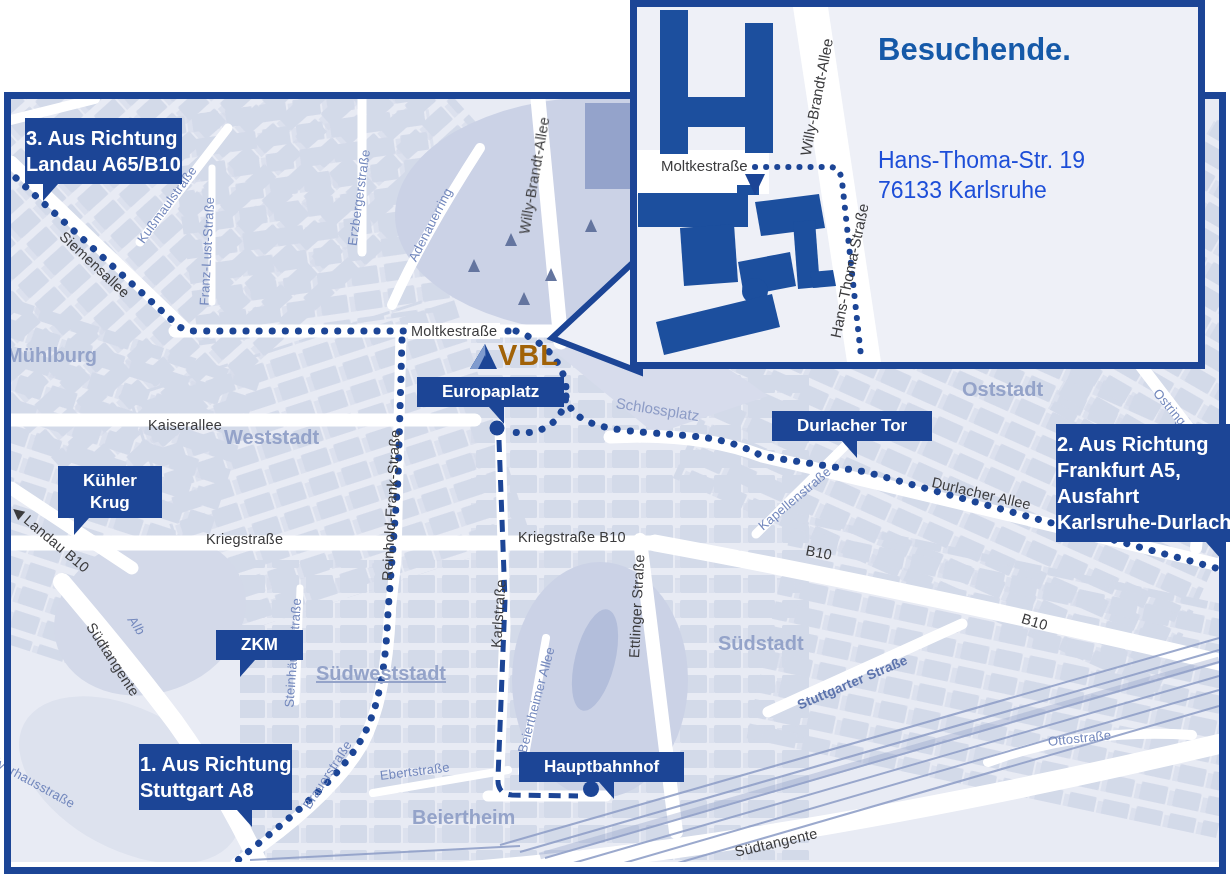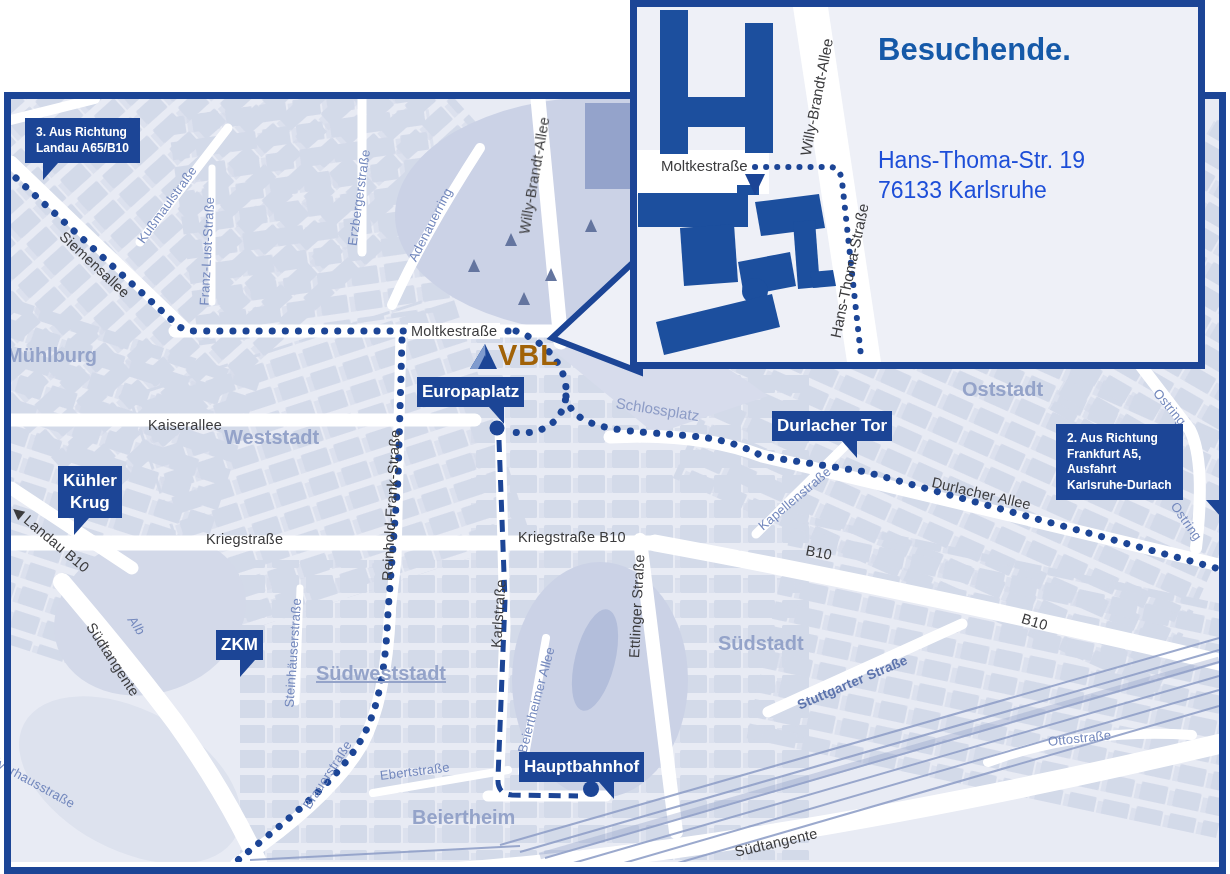--- a/index.html
+++ b/index.html
@@ -13,23 +13,23 @@
   .street{position:absolute;z-index:10;color:#3b3b3d;font-size:14.5px;white-space:nowrap;
           transform-origin:0 50%;letter-spacing:.2px;}
   .street.minor{color:#7388bd;font-size:13px;}
   .street.navy{color:#5d74ad;font-weight:bold;font-size:13.5px;}
   .street.onroad{background:#fff;padding:0 3px;}
   .street.italic{font-style:italic;}
   .area{position:absolute;z-index:9;color:#94a3c9;font-weight:bold;font-size:20px;white-space:nowrap;}
   .schloss{position:absolute;z-index:9;color:#8d9cc6;font-size:15px;transform-origin:0 50%;white-space:nowrap;}
   
   .co{position:absolute;z-index:30;background:#1c4596;color:#fff;font-weight:bold;
-      font-size:17px;line-height:1.3;padding:4px 5px;white-space:nowrap;}
+      font-size:17px;line-height:1.3;padding:4px 25px;white-space:nowrap;}
   .co .ln{display:block;}
-  .co.big{font-size:12px;padding:7px 11px;}
+  .co.big{font-size:20px;padding:7px 1px;}
   .co::after{content:"";position:absolute;top:100%;width:0;height:0;border-style:solid;}
   .co.tail-dl::after{border-width:17px 15px 0 0;border-color:#1c4596 transparent transparent transparent;}
   .co.tail-dr::after{border-width:17px 0 0 15px;border-color:#1c4596 transparent transparent transparent;}
   .co.center{text-align:center;}
   
   #vbl-logo{position:absolute;left:468px;top:341px;z-index:28;display:flex;align-items:center;}
   #vbl-logo .word{color:#a16207;font-weight:bold;font-size:29px;letter-spacing:1px;line-height:1;}
   
   #inset{position:absolute;left:630px;top:0;width:575px;height:369px;box-sizing:border-box;
          border:7px solid #1c4596;background:#eef0f7;z-index:40;}
@@ -213,20 +213,24 @@
   <style>.co.tail-dl[data-name="callout-route-3-landau"]::after{left:18px;}</style>
 
   <div class="co big tail-dr" style="left:1056px;top:424px;" data-name="callout-route-2-frankfurt">
     <span class="ln" data-name="callout-text">2. Aus Richtung</span>
     <span class="ln" data-name="callout-text">Frankfurt A5,</span>
     <span class="ln" data-name="callout-text">Ausfahrt</span>
     <span class="ln" data-name="callout-text">Karlsruhe-Durlach</span>
   </div>
   <style>.co.tail-dr[data-name="callout-route-2-frankfurt"]::after{left:150px;}</style>
 
+  <div class="co big tail-dr" style="left:139px;top:744px;" data-name="callout-route-1-stuttgart">
+    <span class="ln" data-name="callout-text">1. Aus Richtung</span>
+    <span class="ln" data-name="callout-text">Stuttgart A8</span>
+  </div>
   <style>.co.tail-dr[data-name="callout-route-1-stuttgart"]::after{left:98px;}</style>
 
   <div class="co center tail-dl" style="left:58px;top:466px;" data-name="callout-kuehler-krug">
     <span class="ln" data-name="callout-text">Kühler</span>
     <span class="ln" data-name="callout-text">Krug</span>
   </div>
   <style>.co.tail-dl[data-name="callout-kuehler-krug"]::after{left:16px;}</style>
 
   <div class="co tail-dl" style="left:216px;top:630px;" data-name="callout-zkm">
     <span data-name="callout-text">ZKM</span>

